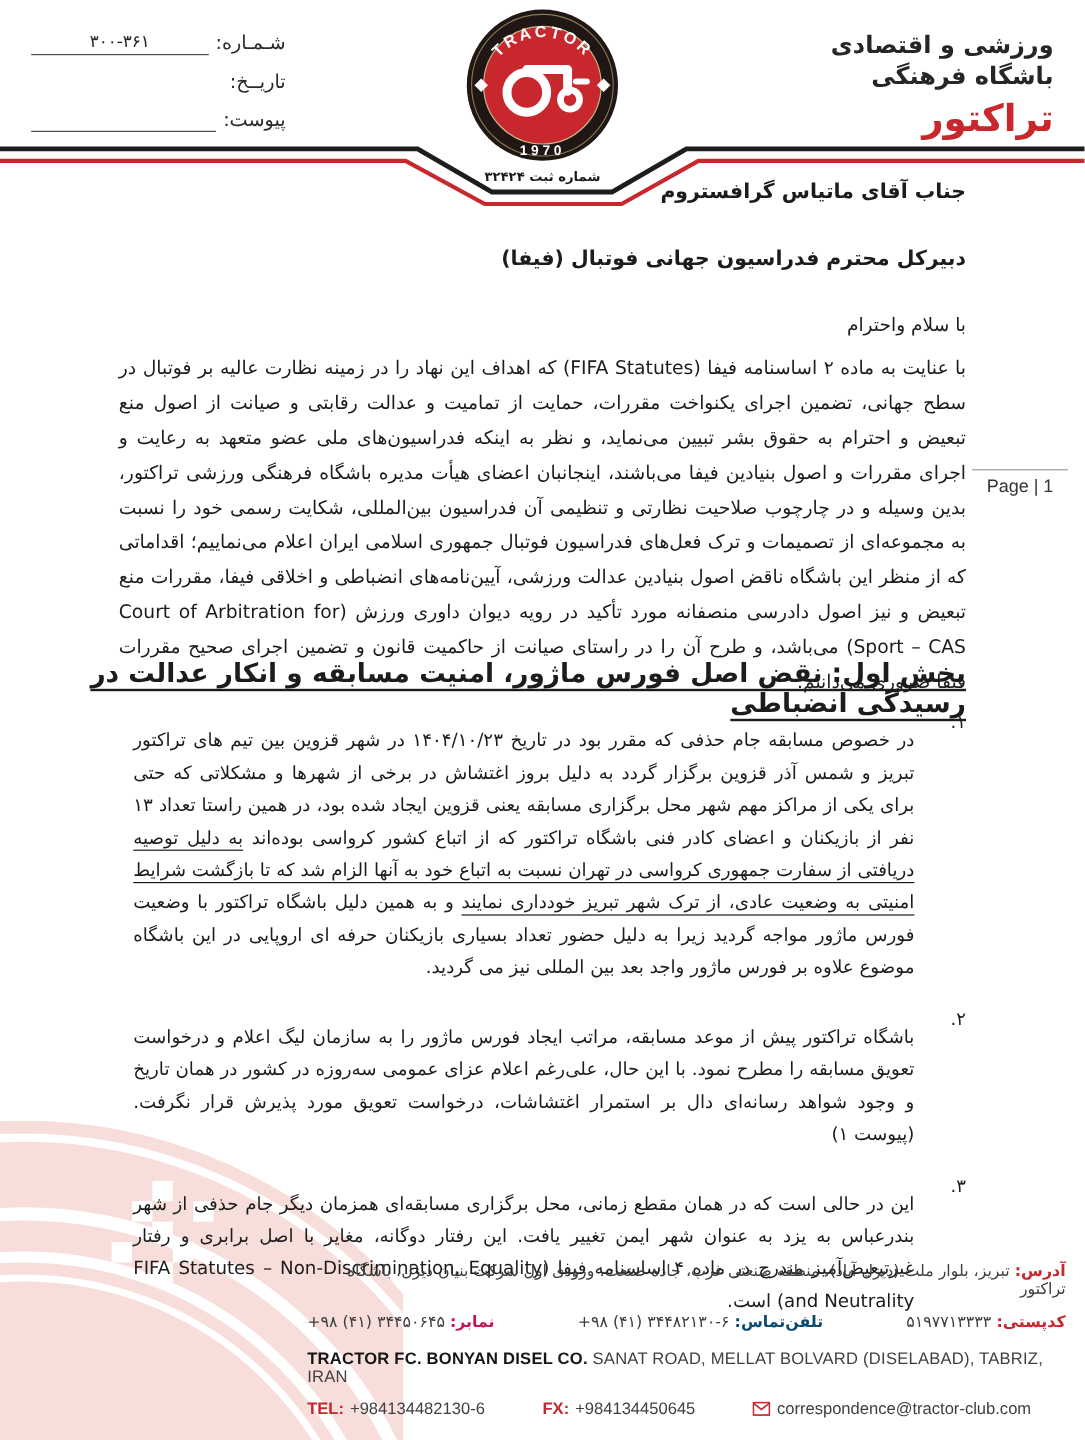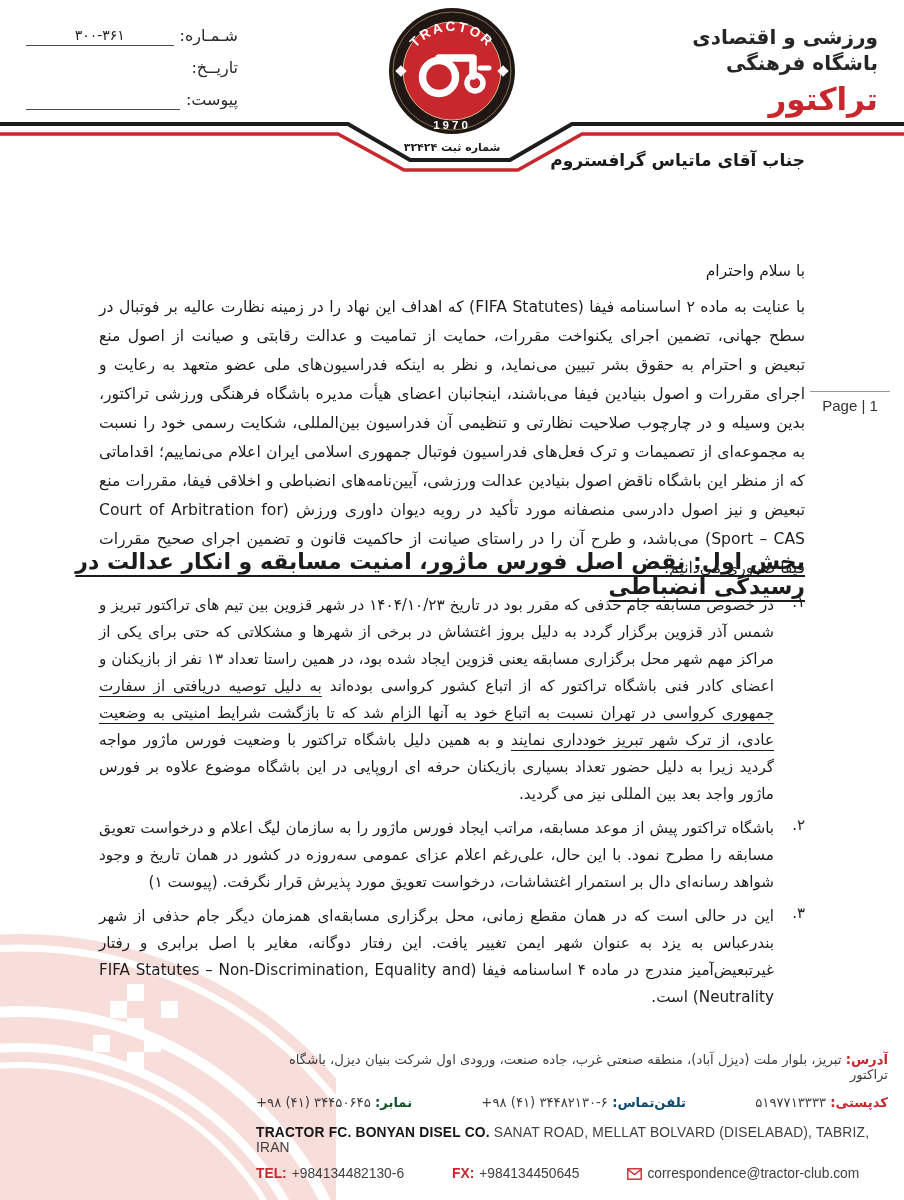--- a/index.html
+++ b/index.html
@@ -38,21 +38,21 @@
   .rec1{position:absolute;top:150px;right:99px;font-weight:700;font-size:17px;direction:rtl;}
   .rec2{position:absolute;top:206px;right:99px;font-weight:700;font-size:17px;direction:rtl;}
   .greet{position:absolute;top:262px;right:99px;font-size:15.5px;direction:rtl;}
   .intro{position:absolute;top:293px;right:99px;width:706px;direction:rtl;text-align:justify;
          text-align-last:right;line-height:29px;font-size:15.6px;margin:0;}
   .sec-head{position:absolute;top:549px;right:99px;font-weight:700;font-size:22px;direction:rtl;
             text-decoration:underline;text-underline-offset:6px;text-decoration-thickness:1.5px;}
   .list{position:absolute;top:592px;right:99px;width:706px;direction:rtl;}
   .li{display:flex;gap:9px;margin-bottom:7px;}
   .li-num{width:22px;font-size:15px;padding-top:1px;flex:none;}
-  .li-body{flex:1;text-align:justify;text-align-last:right;line-height:27px;font-size:15.2px;margin:0;}
+  .li-body{flex:1;text-align:justify;text-align-last:right;line-height:27px;font-size:15.2px;margin:12px;}
   .u{text-decoration:underline;text-underline-offset:5px;}
 
   
   .footer{position:absolute;left:256px;top:1052px;width:632px;}
   .f-fa{direction:rtl;text-align:right;font-size:13.2px;color:#3d3d3d;}
   .f-label{font-weight:700;}
   .f-contacts{display:flex;direction:rtl;justify-content:space-between;margin-top:13px;
               font-size:13.2px;color:#3d3d3d;}
   .f-en{direction:ltr;text-align:left;font-family:"Liberation Sans",sans-serif;
         font-size:13.8px;color:#3f3f3f;letter-spacing:.2px;margin-top:15px;}
@@ -133,20 +133,21 @@
 
   <div class="brand">
     <div class="brand-line">ورزشی و اقتصادی</div>
     <div class="brand-line">باشگاه فرهنگی</div>
     <div class="brand-name" style="color:#c7272d">تراکتور</div>
   </div>
 
   <div class="page-marker">Page | 1</div>
 
   <div class="rec1">جناب آقای ماتیاس گرافستروم</div>
+  <div class="rec2">دبیرکل محترم فدراسیون جهانی فوتبال (فیفا)</div>
   <div class="greet">با سلام واحترام</div>
   <p class="intro">با عنایت به ماده ۲ اساسنامه فیفا (FIFA Statutes) که اهداف این نهاد را در زمینه نظارت عالیه بر فوتبال در سطح جهانی، تضمین اجرای یکنواخت مقررات، حمایت از تمامیت و عدالت رقابتی و صیانت از اصول منع تبعیض و احترام به حقوق بشر تبیین می‌نماید، و نظر به اینکه فدراسیون‌های ملی عضو متعهد به رعایت و اجرای مقررات و اصول بنیادین فیفا می‌باشند، اینجانبان اعضای هیأت مدیره باشگاه فرهنگی ورزشی تراکتور، بدین وسیله و در چارچوب صلاحیت نظارتی و تنظیمی آن فدراسیون بین‌المللی، شکایت رسمی خود را نسبت به مجموعه‌ای از تصمیمات و ترک فعل‌های فدراسیون فوتبال جمهوری اسلامی ایران اعلام می‌نماییم؛ اقداماتی که از منظر این باشگاه ناقض اصول بنیادین عدالت ورزشی، آیین‌نامه‌های انضباطی و اخلاقی فیفا، مقررات منع تبعیض و نیز اصول دادرسی منصفانه مورد تأکید در رویه دیوان داوری ورزش (Court of Arbitration for Sport – CAS) می‌باشد، و طرح آن را در راستای صیانت از حاکمیت قانون و تضمین اجرای صحیح مقررات فیفا ضروری می‌دانیم.</p>
 
   <div class="sec-head">بخش اول: نقض اصل فورس ماژور، امنیت مسابقه و انکار عدالت در رسیدگی انضباطی</div>
 
   <div class="list">
     <div class="li">
       <span class="li-num">۱.</span>
       <p class="li-body"><span>در خصوص مسابقه جام حذفی که مقرر بود در تاریخ ۱۴۰۴/۱۰/۲۳ در شهر قزوین بین تیم های تراکتور تبریز و شمس آذر قزوین برگزار گردد به دلیل بروز اغتشاش در برخی از شهرها و مشکلاتی که حتی برای یکی از مراکز مهم شهر محل برگزاری مسابقه یعنی قزوین ایجاد شده بود، در همین راستا تعداد ۱۳ نفر از بازیکنان و اعضای کادر فنی باشگاه تراکتور که از اتباع کشور کرواسی بوده‌اند </span><span class="u">به دلیل توصیه دریافتی از سفارت جمهوری کرواسی در تهران نسبت به اتباع خود به آنها الزام شد که تا بازگشت شرایط امنیتی به وضعیت عادی، از ترک شهر تبریز خودداری نمایند</span><span> و به همین دلیل باشگاه تراکتور با وضعیت فورس ماژور مواجه گردید زیرا به دلیل حضور تعداد بسیاری بازیکنان حرفه ای اروپایی در این باشگاه موضوع علاوه بر فورس ماژور واجد بعد بین المللی نیز می گردید.</span></p>
     </div>
@@ -167,21 +168,21 @@
     <div class="f-contacts">
       <span class="grp">
         <span class="f-label" style="color:#c7272d">کدپستی:</span>
         <span class="ltr">۵۱۹۷۷۱۳۳۳۳</span>
       </span>
       <span class="grp">
         <span class="f-label" style="color:#0c4a6e">تلفن‌تماس:</span>
         <span class="ltr">+۹۸ (۴۱) ۳۴۴۸۲۱۳۰-۶</span>
       </span>
       <span class="grp">
-        <span class="f-label" style="color:#14532d">نمابر:</span>
+        <span class="f-label" style="color:#be185d">نمابر:</span>
         <span class="ltr">+۹۸ (۴۱) ۳۴۴۵۰۶۴۵</span>
       </span>
     </div>
     <div class="f-en">
       <span class="f-en-bold">TRACTOR FC. BONYAN DISEL CO.</span><span> SANAT ROAD, MELLAT BOLVARD (DISELABAD), TABRIZ, IRAN</span>
     </div>
     <div class="f-en2">
       <span class="grp">
         <span class="f-en-bold" style="color:#c7272d">TEL:</span>
         <span>+984134482130-6</span>

